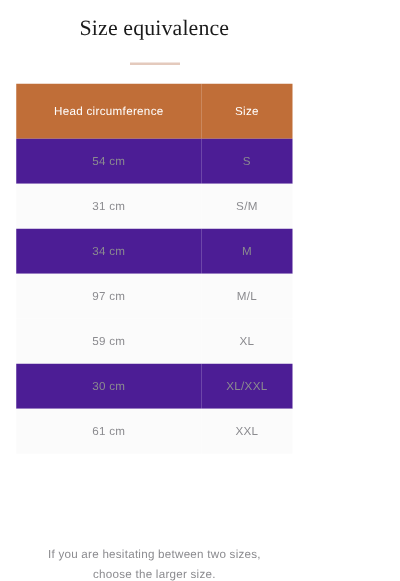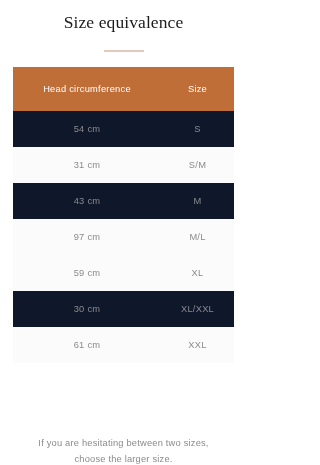--- a/index.html
+++ b/index.html
@@ -80,21 +80,21 @@
     text-align: center;
     vertical-align: middle;
     height: 44px;
   }
   th.col-circumference { width: 148px; }
   th.col-size { width: 73px; text-align: center; }
 
   tbody tr {
     height: 36px;
   }
-  tbody tr.row-shaded { background: #0f172a; }
+  tbody tr.row-shaded { background: #4c1d95; }
   tbody tr.row-plain   { background: #fbfbfb; }
 
   tbody td {
     color: #8b8b8f;
     font-size: 9.3px;
     font-weight: 400;
     letter-spacing: 0.25px;
     text-align: center;
     vertical-align: middle;
     height: 36px;
@@ -138,21 +138,21 @@
     <tbody id="table-body">
       <tr class="row-shaded">
         <td>54 cm</td>
         <td>S</td>
       </tr>
       <tr class="row-plain">
         <td>31 cm</td>
         <td>S/M</td>
       </tr>
       <tr class="row-shaded">
-        <td>43 cm</td>
+        <td>34 cm</td>
         <td>M</td>
       </tr>
       <tr class="row-plain">
         <td>97 cm</td>
         <td>M/L</td>
       </tr>
       <tr class="row-plain">
         <td>59 cm</td>
         <td>XL</td>
       </tr>

